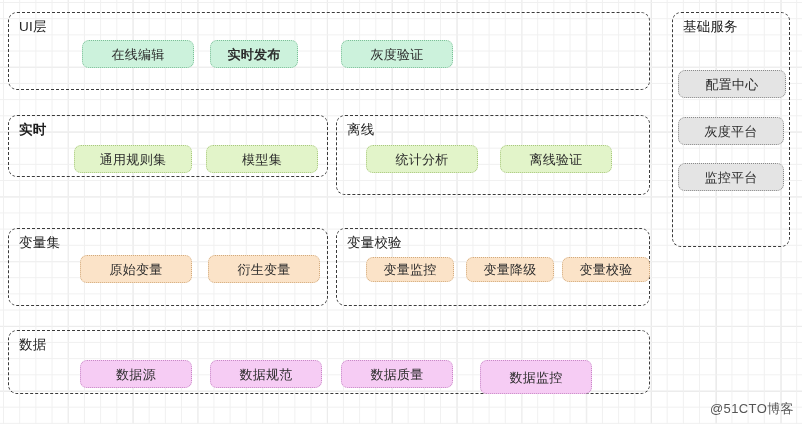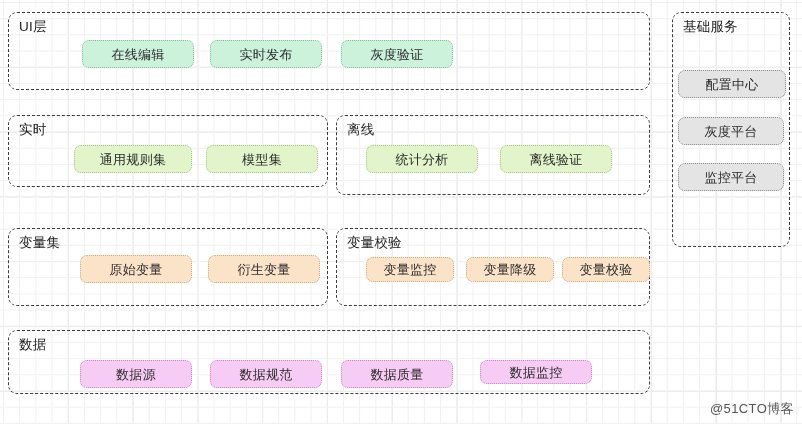--- a/index.html
+++ b/index.html
@@ -84,23 +84,23 @@
 </style>
 </head>
 <body>
 
 <div id="canvas">
   <div id="groups-root">
       <div class="group" style="left: 8px; top: 12px; width: 642px; height: 78px;">
         <div class="group-label">UI层</div>
       </div>
       <div class="node mint" style="left: 82px; top: 40px; width: 112px; height: 28px;">在线编辑</div>
-      <div class="node mint" style="left: 210px; top: 40px; width: 112px; height: 28px;">实时发布</div>
+      <div class="node mint" style="left: 210px; top: 40px; width: 88px; height: 28px; font-weight: bold;">实时发布</div>
       <div class="node mint" style="left: 341px; top: 40px; width: 112px; height: 28px;">灰度验证</div>
-      <div class="group" style="left: 8px; top: 115px; width: 320px; height: 72px;">
+      <div class="group" style="left: 8px; top: 115px; width: 320px; height: 62px; font-weight: bold;">
         <div class="group-label">实时</div>
       </div>
       <div class="node lime" style="left: 74px; top: 145px; width: 118px; height: 28px; text-align: right;">通用规则集</div>
       <div class="node lime" style="left: 206px; top: 145px; width: 112px; height: 28px;">模型集</div>
       <div class="group" style="left: 336px; top: 115px; width: 314px; height: 80px;">
         <div class="group-label">离线</div>
       </div>
       <div class="node lime" style="left: 366px; top: 145px; width: 112px; height: 28px;">统计分析</div>
       <div class="node lime" style="left: 500px; top: 145px; width: 112px; height: 28px;">离线验证</div>
       <div class="group" style="left: 8px; top: 228px; width: 320px; height: 78px;">
@@ -113,21 +113,21 @@
       </div>
       <div class="node peach" style="left: 366px; top: 257px; width: 88px; height: 25px;">变量监控</div>
       <div class="node peach" style="left: 466px; top: 257px; width: 88px; height: 25px;">变量降级</div>
       <div class="node peach" style="left: 562px; top: 257px; width: 88px; height: 25px;">变量校验</div>
       <div class="group" style="left: 8px; top: 330px; width: 642px; height: 64px;">
         <div class="group-label">数据</div>
       </div>
       <div class="node pink" style="left: 80px; top: 360px; width: 112px; height: 28px;">数据源</div>
       <div class="node pink" style="left: 210px; top: 360px; width: 112px; height: 28px;">数据规范</div>
       <div class="node pink" style="left: 341px; top: 360px; width: 112px; height: 28px;">数据质量</div>
-      <div class="node pink" style="left: 480px; top: 360px; width: 112px; height: 24px; text-align: center;">数据监控</div>
+      <div class="node pink" style="left: 480px; top: 360px; width: 112px; height: 34px; text-align: center;">数据监控</div>
       <div class="group" style="left: 672px; top: 12px; width: 118px; height: 235px;">
         <div class="group-label">基础服务</div>
       </div>
       <div class="node gray" style="left: 678px; top: 70px; width: 108px; height: 28px;">配置中心</div>
       <div class="node gray" style="left: 678px; top: 117px; width: 106px; height: 28px;">灰度平台</div>
       <div class="node gray" style="left: 678px; top: 163px; width: 106px; height: 28px;">监控平台</div>
     </div>
   <div id="watermark">@51CTO博客</div>
 </div>
 

